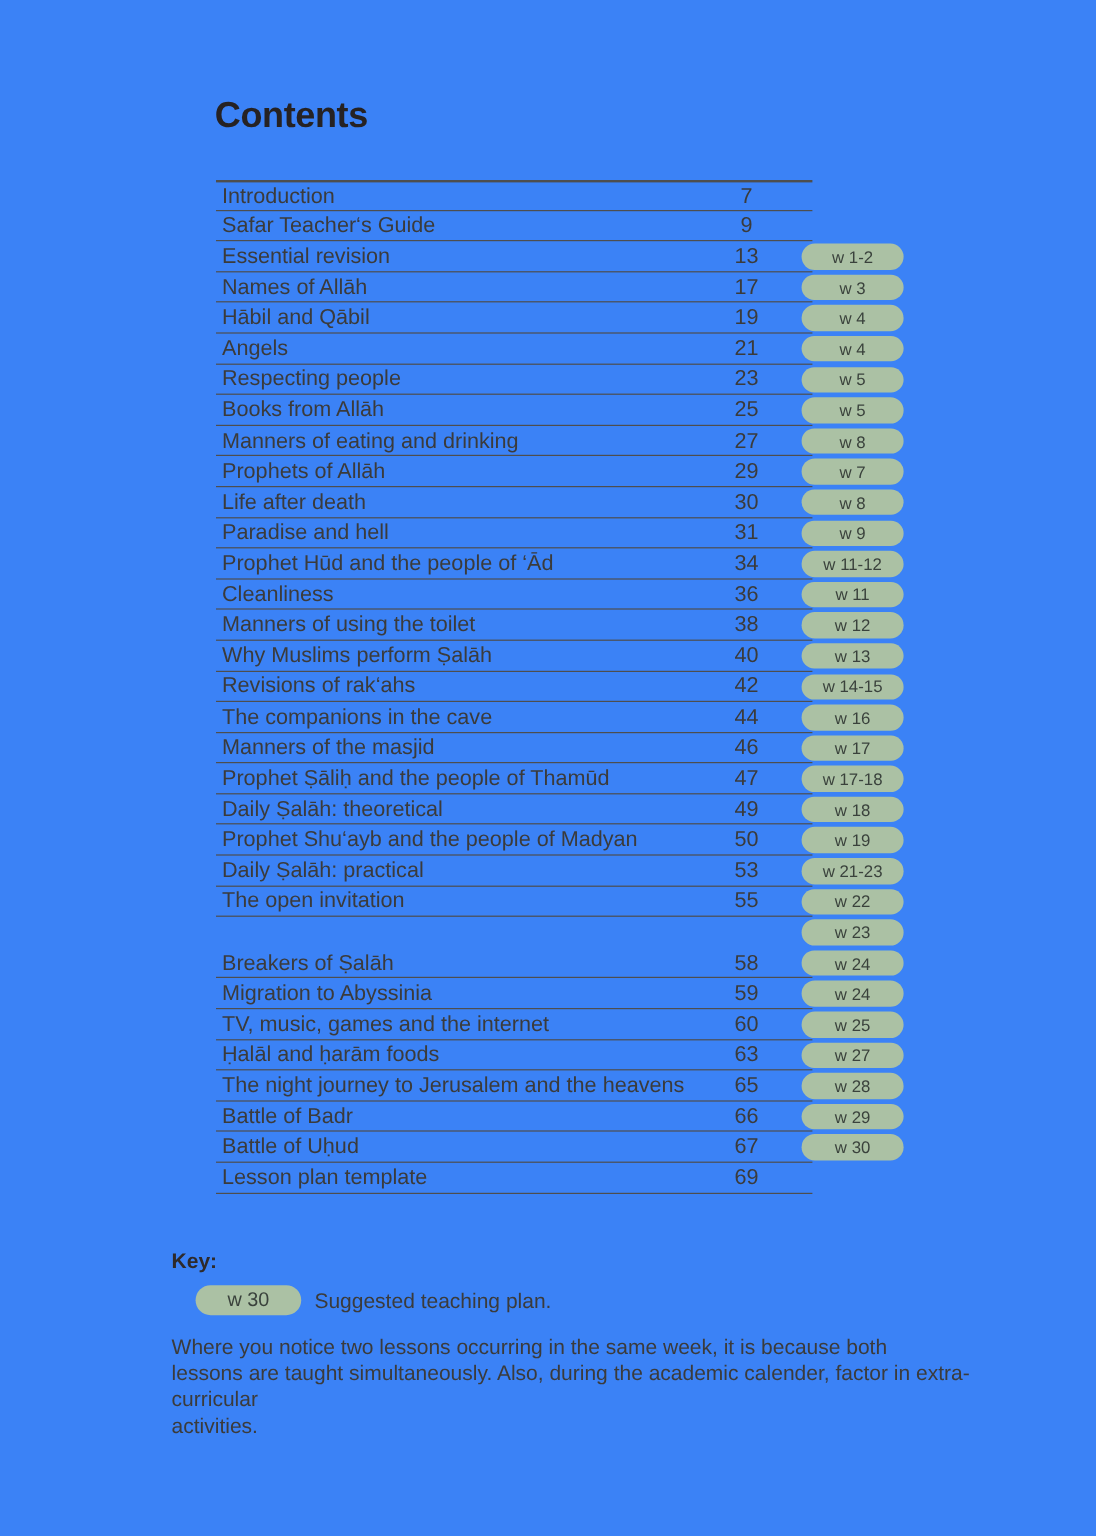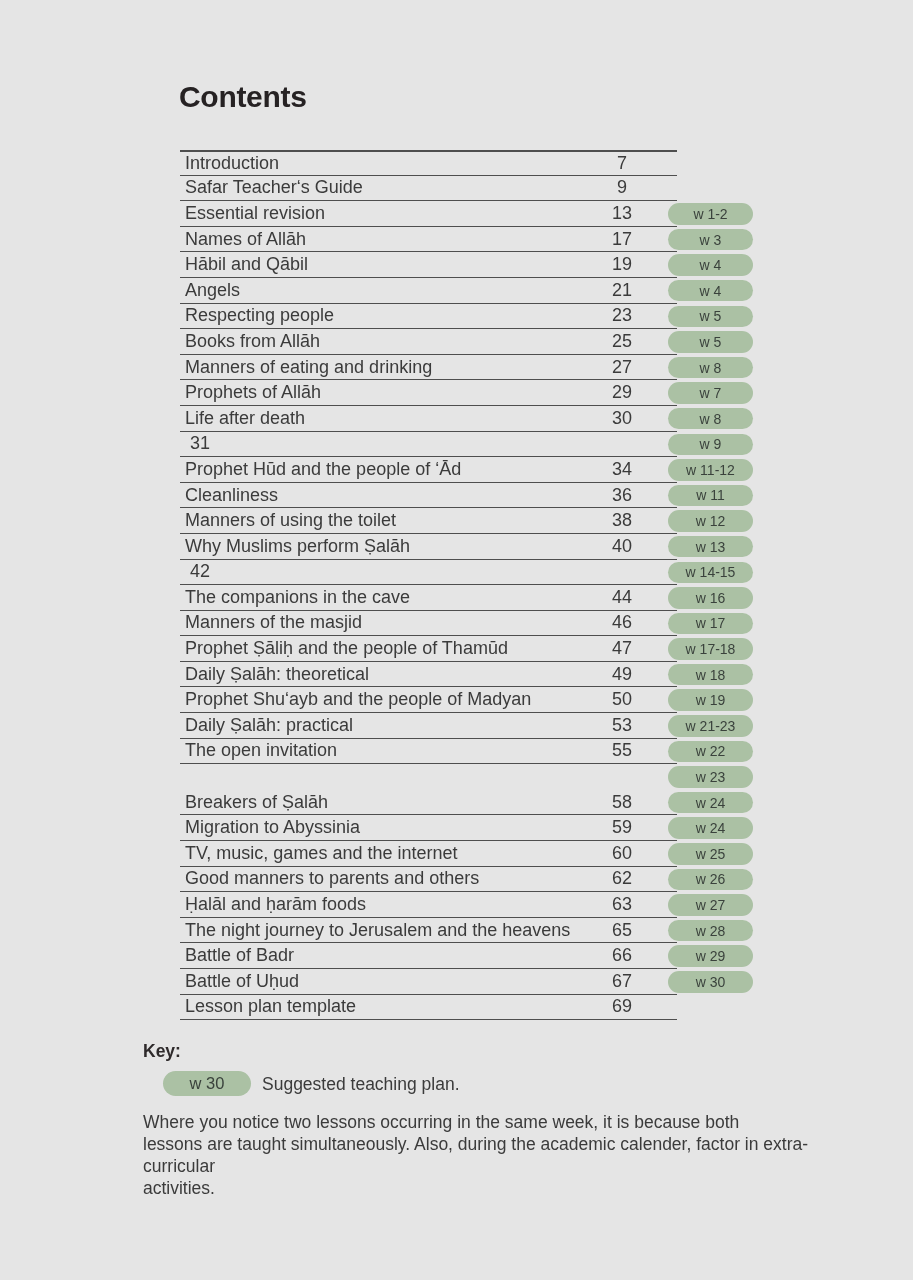--- a/index.html
+++ b/index.html
@@ -2,21 +2,21 @@
 <html style="--badge-bg: #abc1a4; --rule: #4e4e4e; --text: #3b3b3b; --title: #262223;"><head>
 <meta charset="utf-8">
 <style>
   * { margin:0; padding:0; box-sizing:border-box; }
   html,body { background:#ffffff; }
   body {
     width:913px; height:1280px;
     font-family:"Liberation Sans","DejaVu Sans",sans-serif;
     color:var(--text,#3b3b3b);
   }
-  .page { position:relative; width:913px; height:1280px; background:#e5e5e5; overflow:hidden; }
+  .page { position:relative; width:913px; height:1280px; background:#3b82f6; overflow:hidden; }
 
   .title {
     position:absolute; left:179px; top:80px;
     font-size:30px; font-weight:700; color:var(--title,#262223);
     letter-spacing:-0.3px;
   }
 
   .toc { position:absolute; left:180px; top:150px; width:575px; }
   .toc-row { position:relative; height:25.6px; }
   .toc-main {
@@ -147,20 +147,21 @@
   <div class="toc-row">
     <div class="toc-main">
       <div class="toc-title">Life after death</div>
       <div class="toc-page">30</div>
     </div>
     <div class="week-badge">w 8</div>
   </div>
 
   <div class="toc-row">
     <div class="toc-main">
+      <div class="toc-title">Paradise and hell</div>
       <div class="toc-page">31</div>
     </div>
     <div class="week-badge">w 9</div>
   </div>
 
   <div class="toc-row">
     <div class="toc-main">
       <div class="toc-title">Prophet Hūd and the people of ‘Ād</div>
       <div class="toc-page">34</div>
     </div>
@@ -186,20 +187,21 @@
   <div class="toc-row">
     <div class="toc-main">
       <div class="toc-title">Why Muslims perform Ṣalāh</div>
       <div class="toc-page">40</div>
     </div>
     <div class="week-badge">w 13</div>
   </div>
 
   <div class="toc-row">
     <div class="toc-main">
+      <div class="toc-title">Revisions of rak‘ahs</div>
       <div class="toc-page">42</div>
     </div>
     <div class="week-badge">w 14-15</div>
   </div>
 
   <div class="toc-row">
     <div class="toc-main">
       <div class="toc-title">The companions in the cave</div>
       <div class="toc-page">44</div>
     </div>
@@ -275,27 +277,20 @@
   </div>
 
   <div class="toc-row">
     <div class="toc-main">
       <div class="toc-title">TV, music, games and the internet</div>
       <div class="toc-page">60</div>
     </div>
     <div class="week-badge">w 25</div>
   </div>
 
-  <div class="toc-row">
-    <div class="toc-main">
-      <div class="toc-title">Good manners to parents and others</div>
-      <div class="toc-page">62</div>
-    </div>
-    <div class="week-badge">w 26</div>
-  </div>
 
   <div class="toc-row">
     <div class="toc-main">
       <div class="toc-title">Ḥalāl and ḥarām foods</div>
       <div class="toc-page">63</div>
     </div>
     <div class="week-badge">w 27</div>
   </div>
 
   <div class="toc-row">

